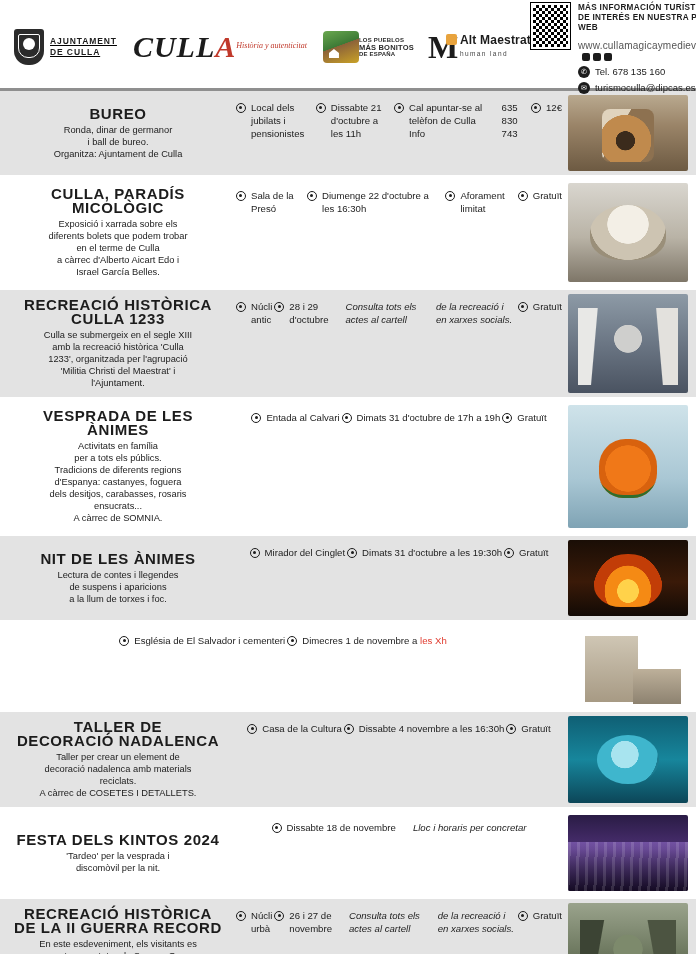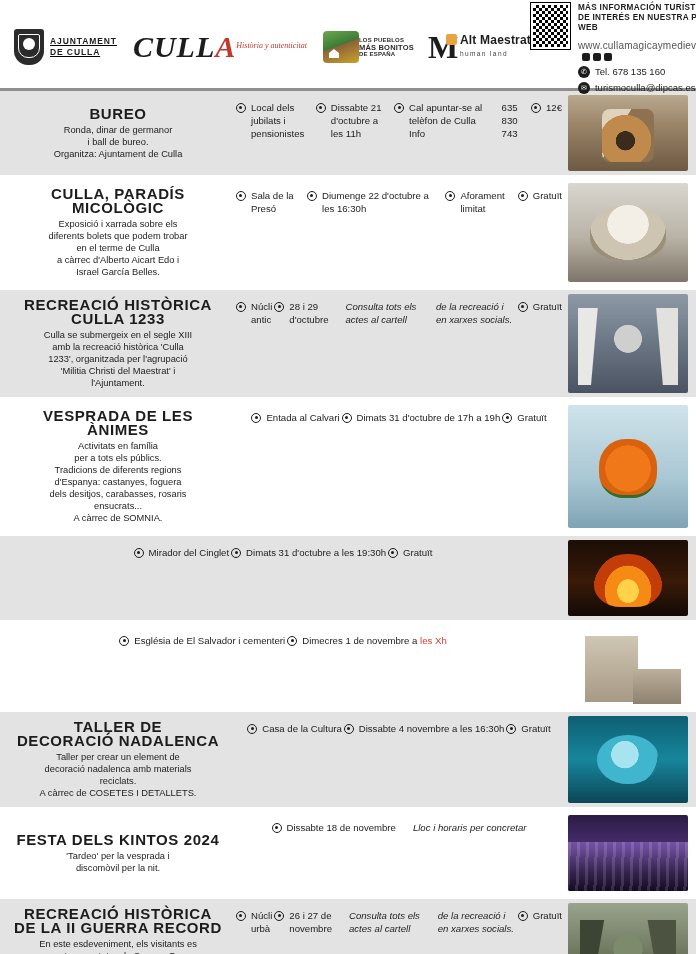--- a/index.html
+++ b/index.html
@@ -542,20 +542,26 @@
           <div class="detail">
             <span class="pin"></span>
             <span class="txt">Gratuït</span>
           </div>
         </div>
         <div class="col-photo">
           <div class="ph ph-anim"></div>
         </div>
       </div>
       <div class="row shaded">
+        <div class="col-title">
+          <div class="ev-title">
+            <span class="l2">NIT DE LES ÀNIMES</span>
+          </div>
+          <div class="ev-desc">Lectura de contes i llegendes<br>de suspens i aparicions<br>a la llum de torxes i foc.</div>
+        </div>
         <div class="col-details">
           <div class="detail">
             <span class="pin"></span>
             <span class="txt">Mirador del Cinglet</span>
           </div>
           <div class="detail">
             <span class="pin"></span>
             <span class="txt">Dimats 31 d'octubre a les 19:30h</span>
           </div>
           <div class="detail">

